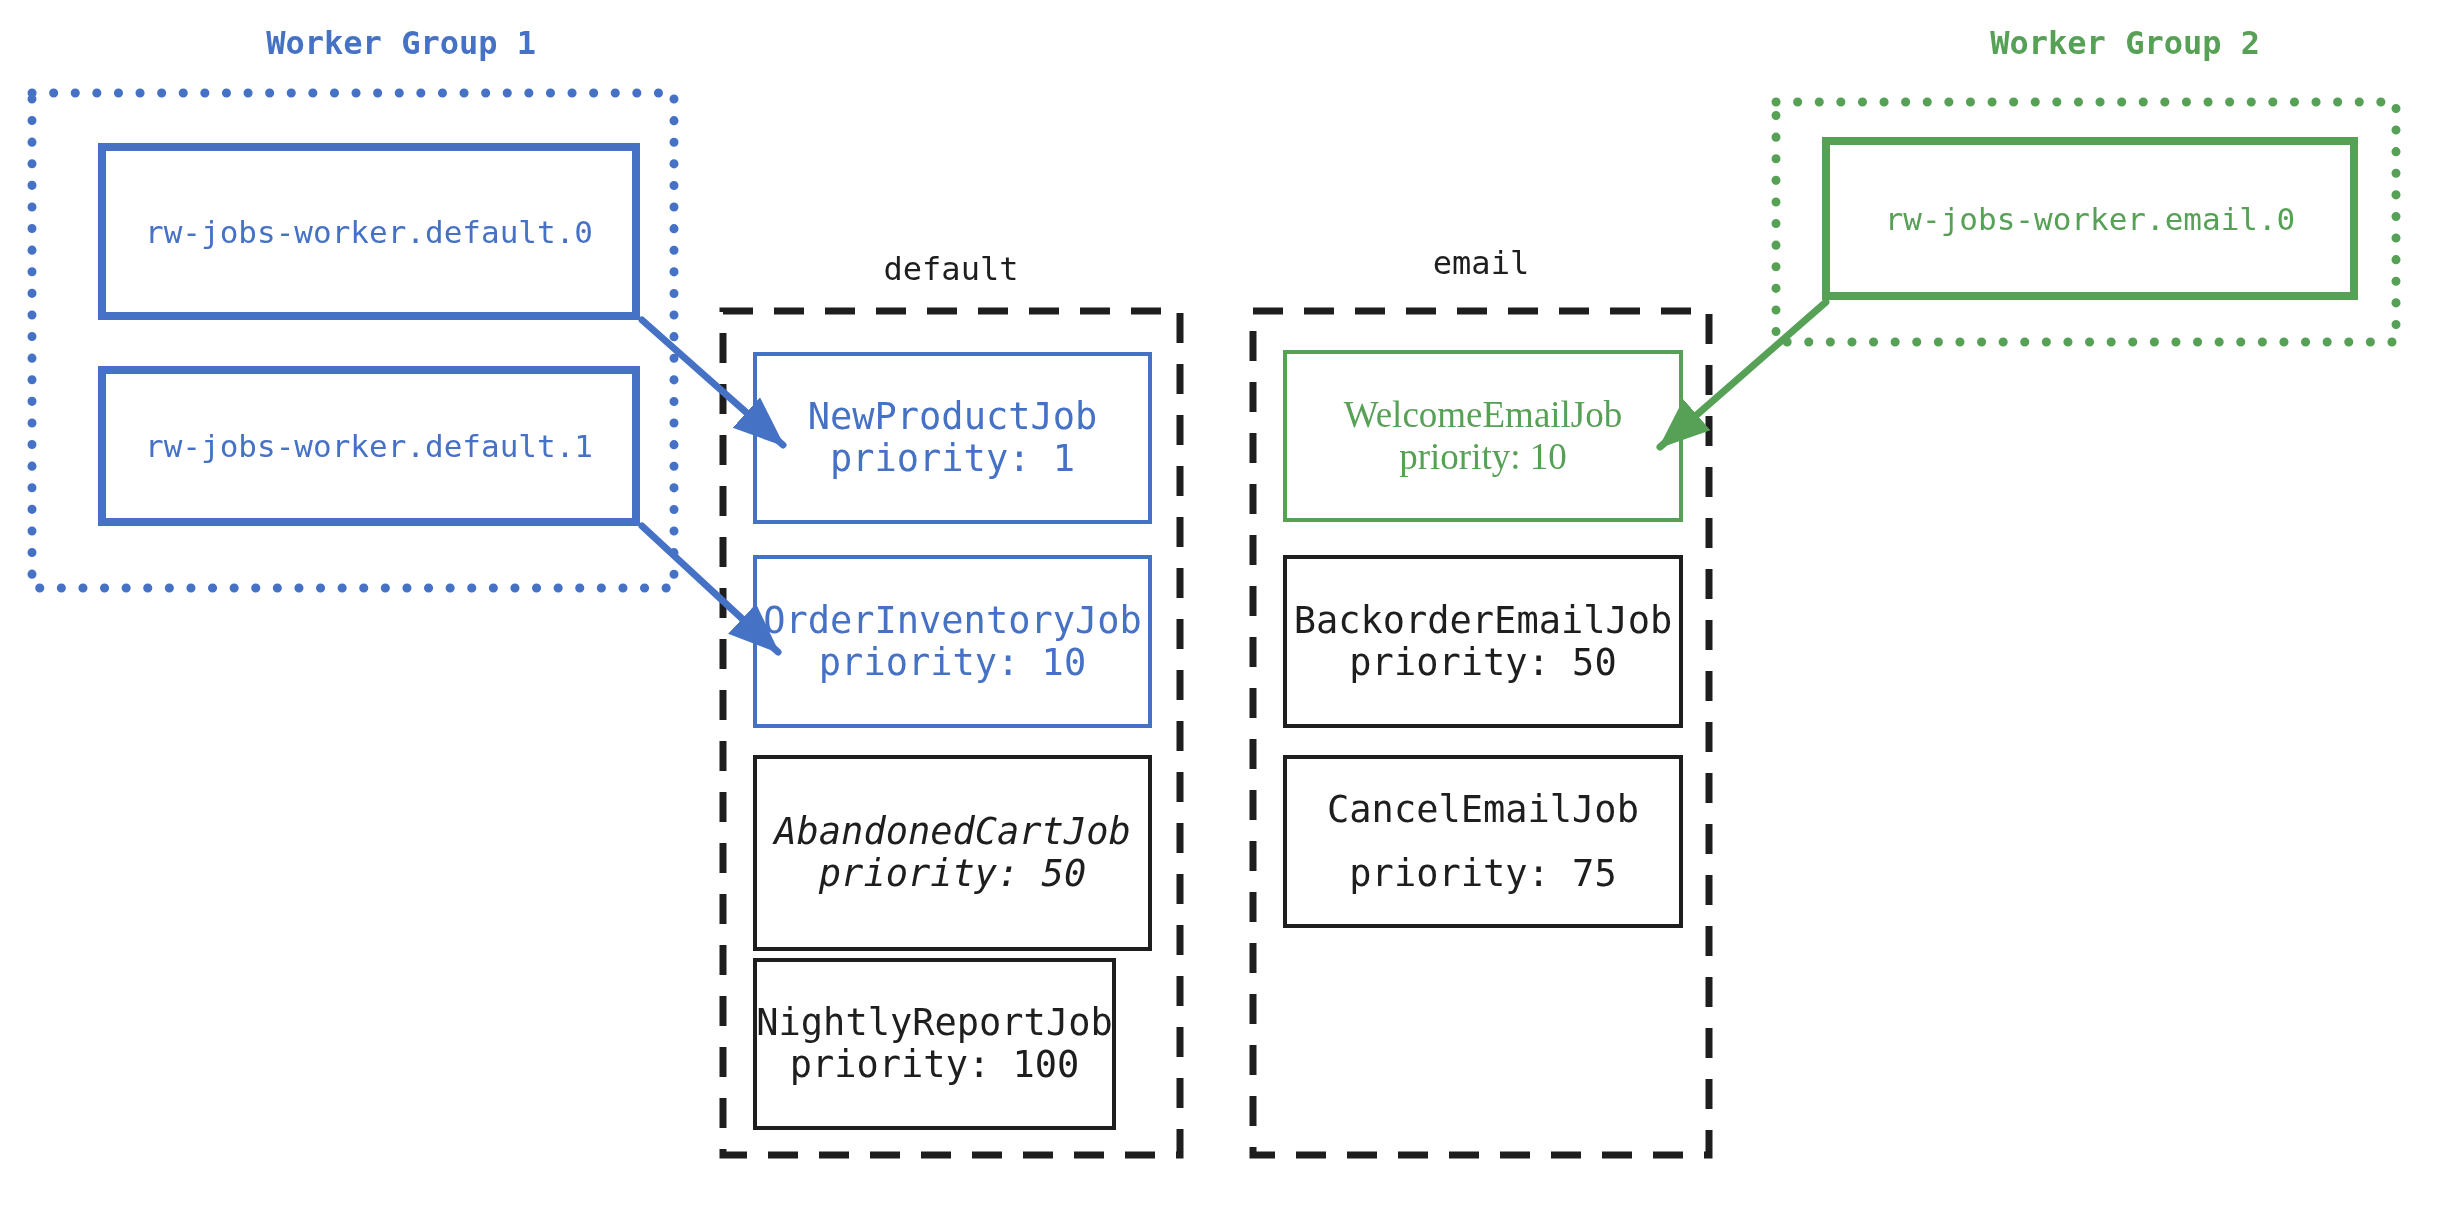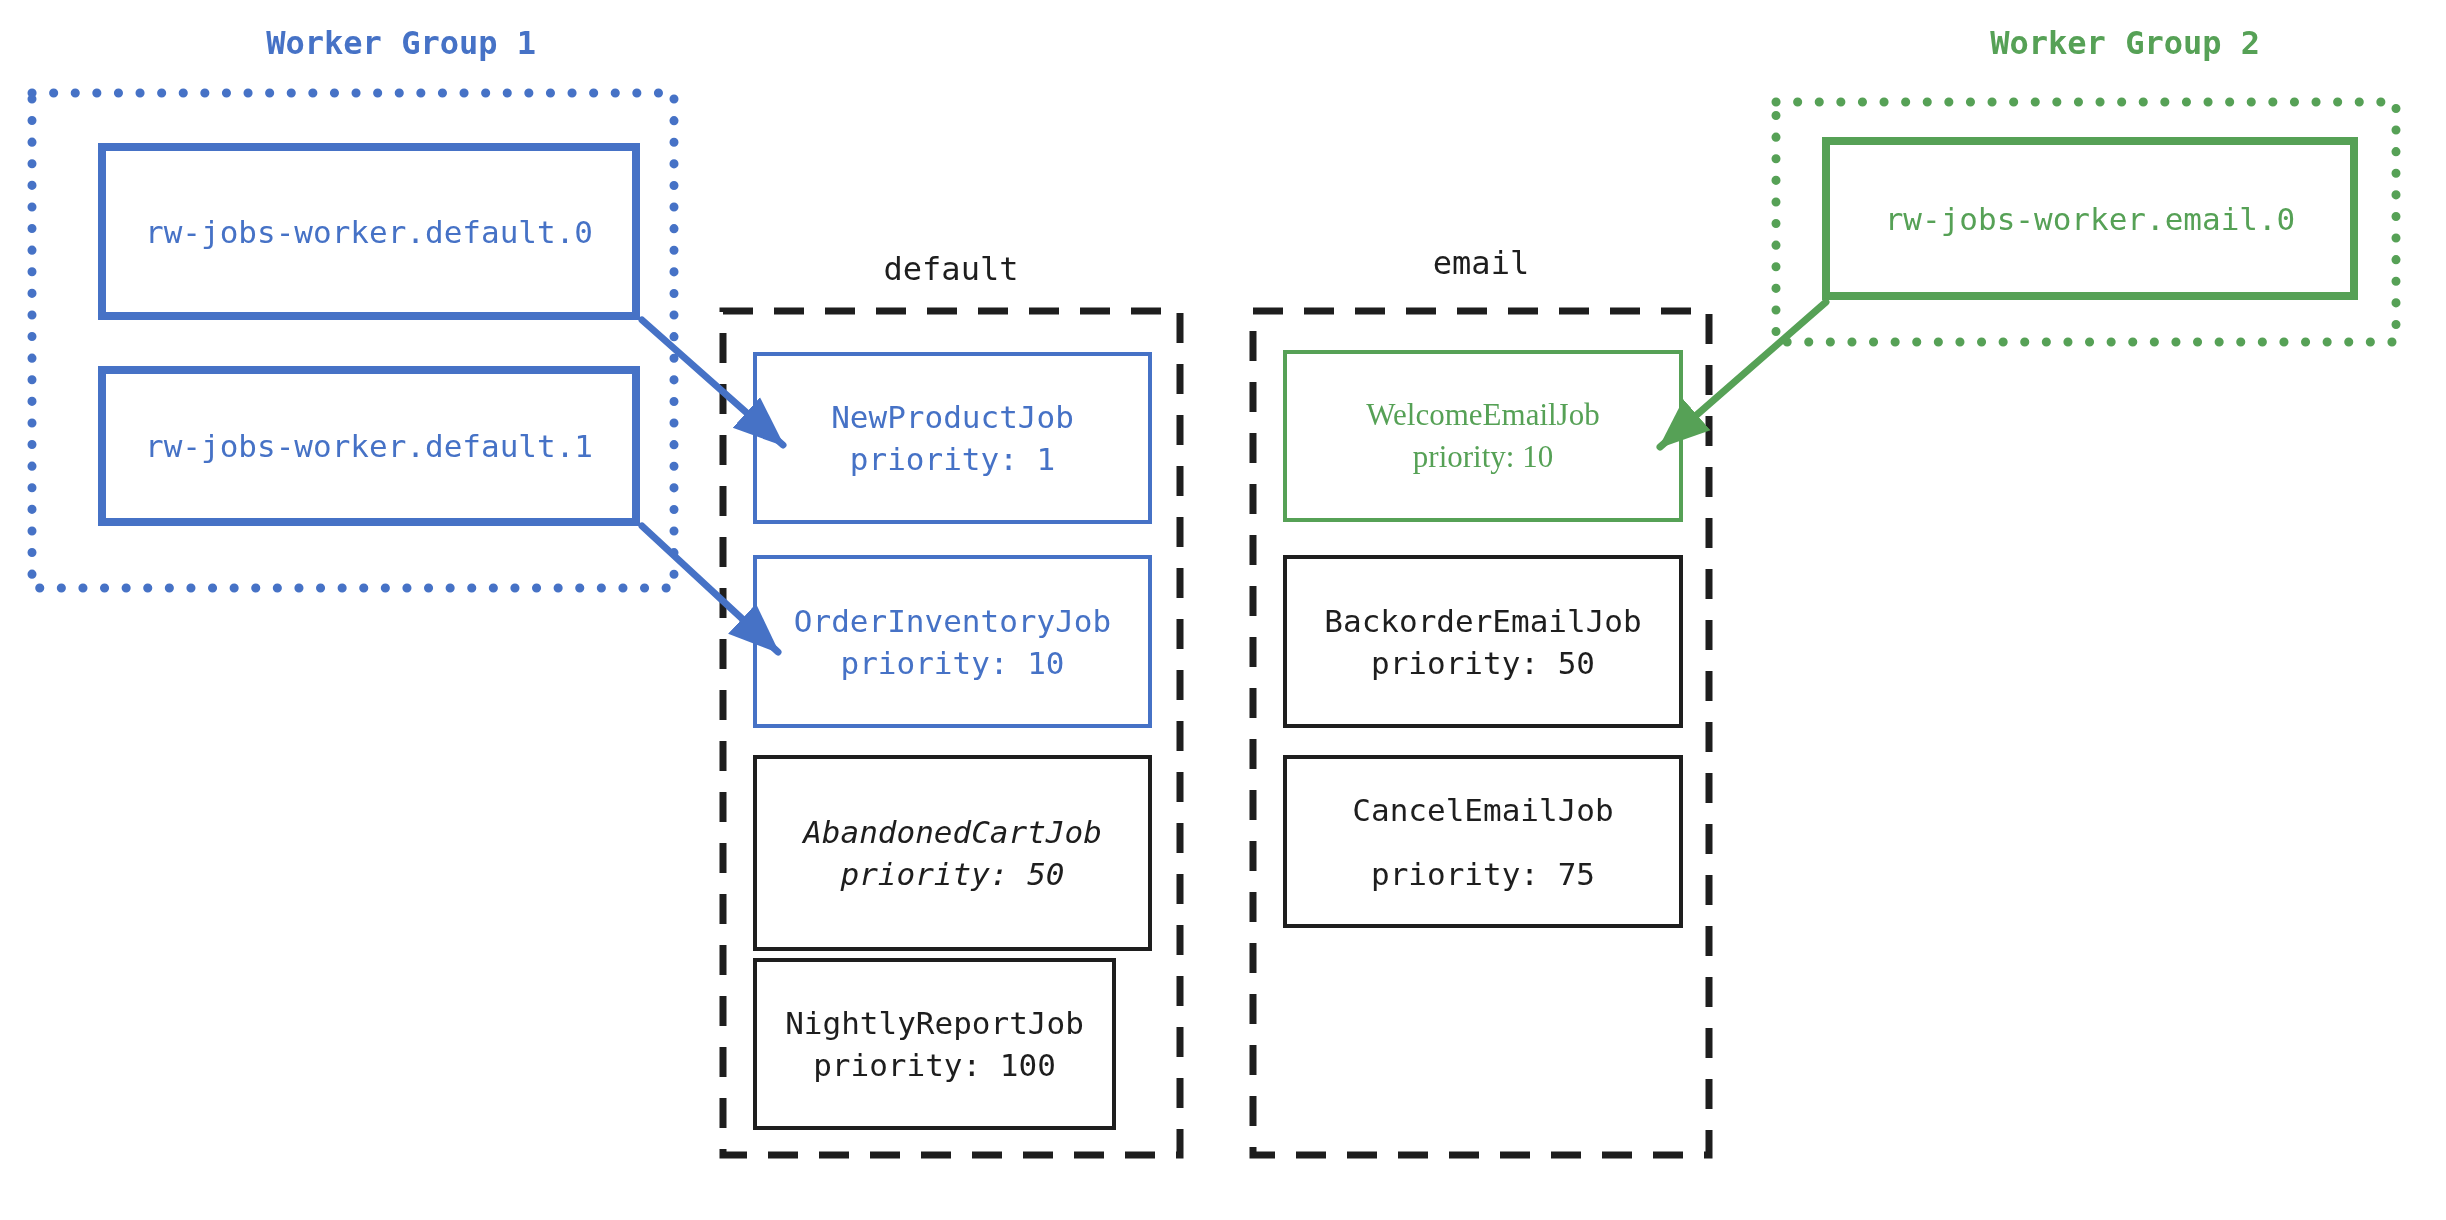--- a/index.html
+++ b/index.html
@@ -21,21 +21,21 @@
     display:flex;align-items:center;justify-content:center;
     background:#fff;font-size:31px;white-space:pre;
   }
   .worker-node.blue{border:8px solid var(--blue);color:var(--blue);}
   .worker-node.green{border:8px solid var(--green);color:var(--green);}
   .queue-label{
     font-size:32px;color:var(--ink);text-align:center;line-height:42px;white-space:pre;
   }
   .job-node{
     display:flex;flex-direction:column;align-items:center;justify-content:center;
-    background:#fff;font-size:31px;line-height:42px;text-align:center;white-space:pre;
+    background:#fff;font-size:37px;line-height:42px;text-align:center;white-space:pre;
   }
   .job-node.blue{border:4px solid var(--blue);color:var(--blue);}
   .job-node.green{border:4px solid var(--green);color:var(--green);font-family:Liberation Serif, serif;}
   .job-node.black{border:4px solid var(--ink);color:var(--ink);}
   svg.layer{position:absolute;left:0;top:0;pointer-events:none;}
   .dot-blue{fill:none;stroke:var(--blue);stroke-width:9;stroke-linecap:round;stroke-dasharray:0.1 21.5;}
   .dot-green{fill:none;stroke:var(--green);stroke-width:9;stroke-linecap:round;stroke-dasharray:0.1 21.5;}
   .dash-black{fill:none;stroke:var(--ink);stroke-width:7;stroke-dasharray:30 21;}
   .arrow-blue{stroke:var(--blue);stroke-width:7;stroke-linecap:round;}
   .arrow-green{stroke:var(--green);stroke-width:7;stroke-linecap:round;}

